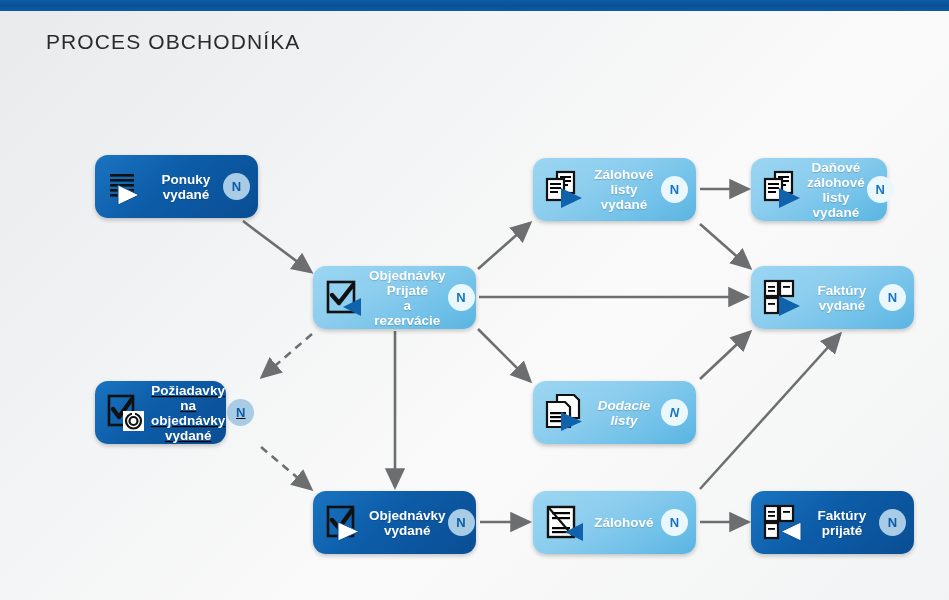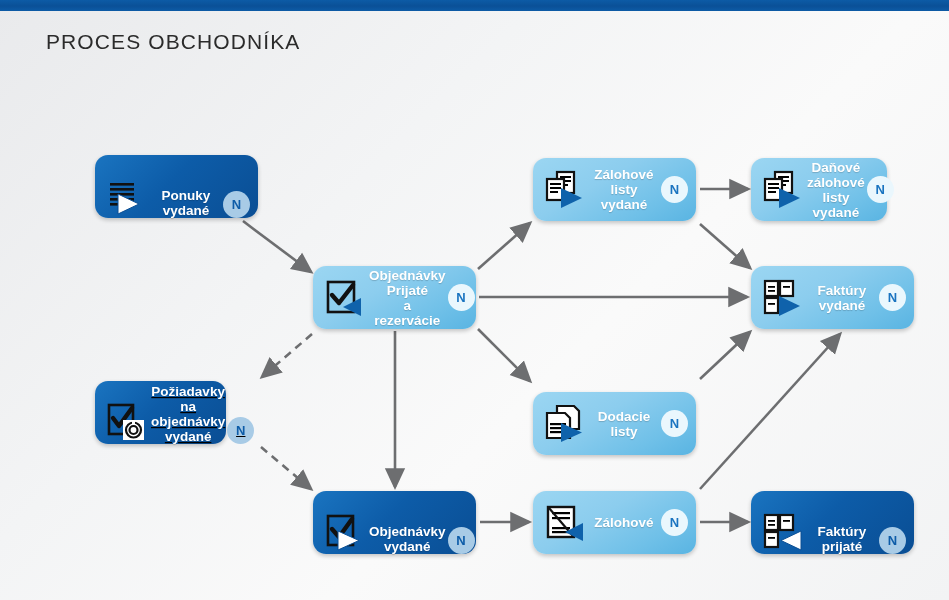--- a/index.html
+++ b/index.html
@@ -28,21 +28,20 @@
   .node{
     position:absolute;
     border-radius:13px;
     box-sizing:border-box;
     display:flex;align-items:center;
     padding:0 8px 0 10px;
     box-shadow:0 2px 4px rgba(0,0,0,0.22);
   }
   .node.dark{
     background:linear-gradient(135deg,#1a74c0 0%,#0d5ca8 45%,#0a4e94 100%);
-    align-items:flex-end;
   }
   .node.light{
     background:linear-gradient(150deg,#9bd6f2 0%,#8ccdee 40%,#6fc0e8 75%,#59b4e2 100%);
   }
   .node .ico{
     width:44px;height:44px;flex:0 0 44px;
     position:relative;
   }
   .node .ico svg{display:block;width:44px;height:44px;}
   .node .lbl{
@@ -212,21 +211,21 @@
         <circle cx="28.5" cy="30" r="4" fill="none" stroke="#111" stroke-width="2.2"></circle>
         <rect x="27" y="21" width="3" height="4" fill="#ffffff"></rect>
       </svg>
     </span>
     <span class="lbl">Požiadavky na
 objednávky
 vydané</span>
     <span class="badge">N</span>
   </div>
 
-  <div class="node light" style="left:533px;top:392px;width:163px;height:63px;">
+  <div class="node light" style="left:533px;top:381px;width:163px;height:63px;font-style:italic;">
     <span class="ico">
       <svg viewBox="0 0 44 44">
         <path d="M14,4 H31 L36,9 V27 H14 z" fill="#fff" stroke="#111" stroke-width="2.2"></path>
         <path d="M4,11 H22 L27,16 V36 H4 z" fill="#fff" stroke="#111" stroke-width="2.2"></path>
         <rect x="7" y="21" width="16" height="2.2"></rect>
         <rect x="7" y="25" width="16" height="2.2"></rect>
         <rect x="7" y="29" width="16" height="2.2"></rect>
         <path d="M18,21 L39,30.5 L18,40 z" fill="#0f62ab"></path>
       </svg>
     </span>

